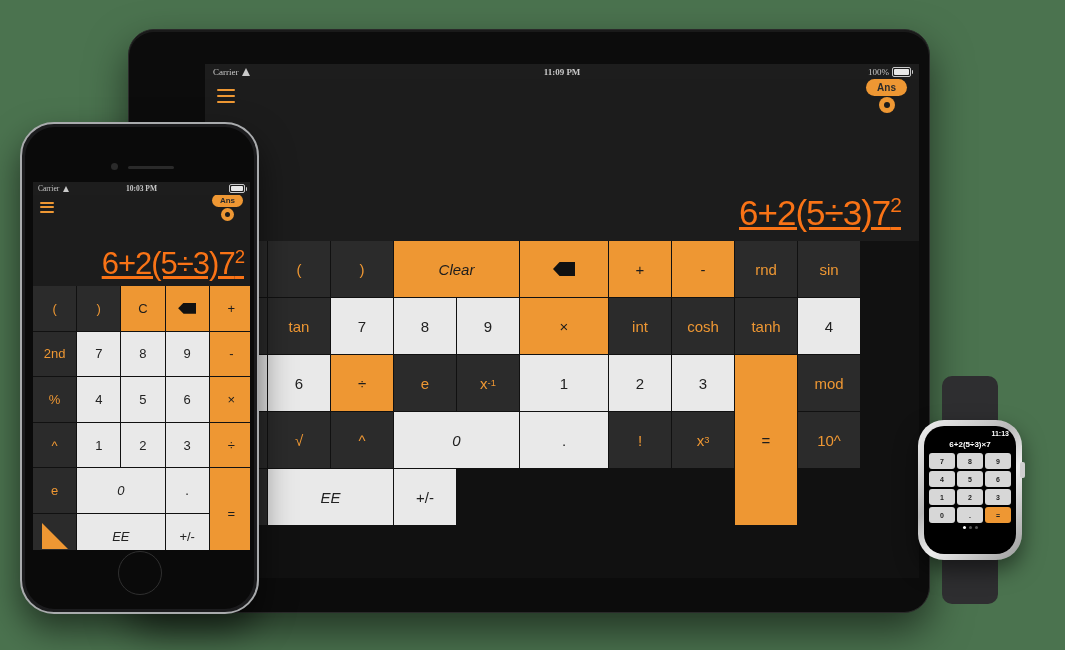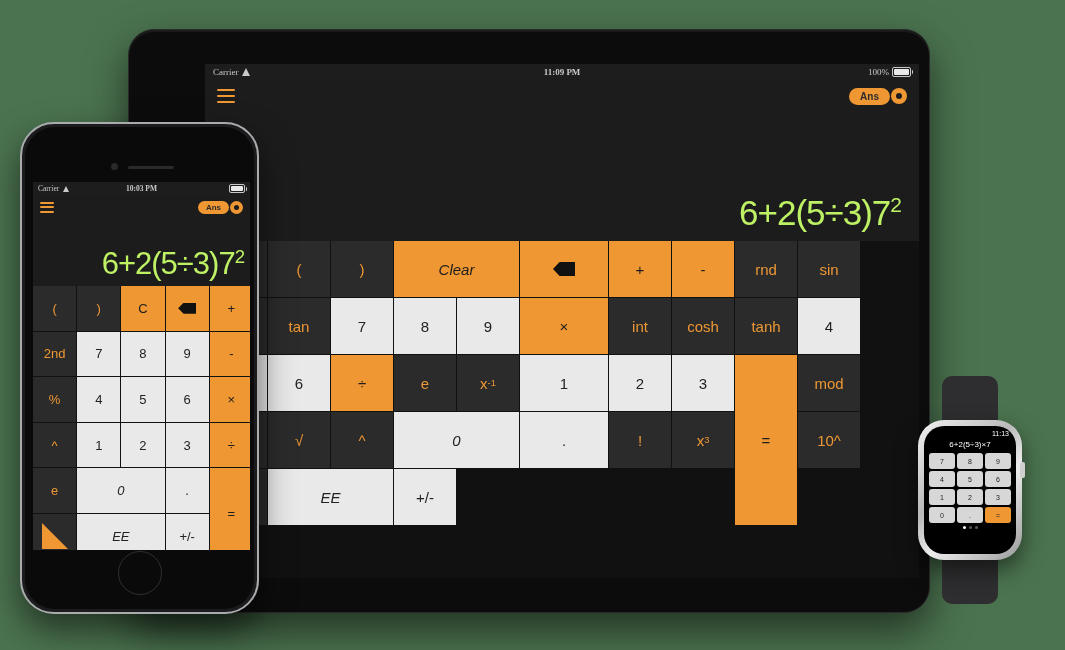--- a/index.html
+++ b/index.html
@@ -36,31 +36,31 @@
   .wifi:before{content:"";position:absolute;left:0;bottom:0;width:0;height:0;
     border-left:4.5px solid transparent;border-right:4.5px solid transparent;border-bottom:8px solid #c9c9c9;}
   .batt{width:17px;height:8px;border:1px solid #c9c9c9;border-radius:2px;position:relative;}
   .batt:after{content:"";position:absolute;right:-3px;top:2px;width:1.5px;height:4px;background:#c9c9c9;border-radius:0 1px 1px 0;}
   .batt i{position:absolute;left:1px;top:1px;bottom:1px;background:#e9e9e9;display:block;border-radius:1px;}
 
   
   .cal-toolbar{height:34px;display:flex;align-items:center;padding:0 12px;background:#1c1c1c;}
   .hamburger{width:18px;height:14px;display:flex;flex-direction:column;justify-content:space-between;cursor:pointer;}
   .hamburger span{display:block;height:2px;background:#ee9733;border-radius:1px;}
-  .tb-right{margin-left:auto;display:flex;align-items:center;gap:1px;}
+  .tb-right{margin-left:auto;display:flex;align-items:center;gap:1px;flex-direction:column;}
   .ans-btn{background:#ee9733;color:#2b2b2b;font-size:10px;border-radius:9px;padding:3px 11px;font-weight:bold;}
   .round-btn{width:16px;height:16px;border-radius:50%;background:#ee9733;display:flex;align-items:center;justify-content:center;}
   .round-btn i{width:6px;height:6px;border-radius:50%;background:#1c1c1c;display:block;}
 
   
   .cal-display{
     height:120px;display:flex;align-items:flex-end;justify-content:flex-end;
     padding:0 18px 8px 0;background:#1c1c1c;
   }
-  .expr{color:#bef264;font-size:35px;letter-spacing:-1px;white-space:nowrap;}
+  .expr{color:#f97316;font-size:35px;letter-spacing:-1px;white-space:nowrap;text-decoration:underline;}
   .expr sup{font-size:.6em;vertical-align:super;}
 
   
   .pad{display:grid;background:#111;gap:1px;}
   .ipad-pad{
     grid-template-columns:repeat(5,62px) 88px repeat(4,62px);
     grid-template-rows:repeat(6,56px);
     width:714px;
   }
   .key{
@@ -109,21 +109,21 @@
   
   .watch{
     position:absolute;left:918px;top:392px;width:104px;height:196px;
   }
   .watch-band-top{position:absolute;left:24px;top:-16px;width:56px;height:58px;background:#2e2e30;border-radius:10px 10px 6px 6px;}
   .watch-band-bot{position:absolute;left:24px;bottom:-16px;width:56px;height:58px;background:#2e2e30;border-radius:6px 6px 10px 10px;}
   .watch-body{position:absolute;left:0;top:28px;width:104px;height:140px;border-radius:26px;
     background:linear-gradient(135deg,#f2f2f2 0%,#b9b9b9 40%,#ededed 60%,#9a9a9a 100%);
     box-shadow:0 10px 22px rgba(0,0,0,.5);}
   .watch-crown{position:absolute;right:-3px;top:42px;width:5px;height:16px;border-radius:2px;background:#cfcfcf;}
-  .watch-screen{position:absolute;left:6px;top:6px;right:6px;bottom:6px;background:#000;border-radius:20px;overflow:hidden;padding:4px 5px 3px;}
+  .watch-screen{position:absolute;left:6px;top:6px;right:6px;bottom:6px;background:#000;border-radius:20px;overflow:hidden;padding:4px 5px 3px;font-weight:bold;}
   .w-time{color:#fff;font-size:7px;text-align:right;padding-right:2px;}
   .w-expr{color:#fff;font-size:8px;text-align:center;margin:3px 0 4px;}
   .w-pad{display:grid;grid-template-columns:repeat(3,1fr);grid-template-rows:repeat(4,1fr);gap:2px;height:70px;}
   .w-key{background:#d7d7d7;color:#222;font-size:7px;display:flex;align-items:center;justify-content:center;border-radius:3px;}
   .w-key.eq{background:#ee9733;}
   .w-dots{display:flex;gap:3px;justify-content:center;margin-top:3px;}
   .w-dots i{width:3px;height:3px;border-radius:50%;background:#555;display:block;}
   .w-dots i.on{background:#fff;}
 </style>
 </head>

